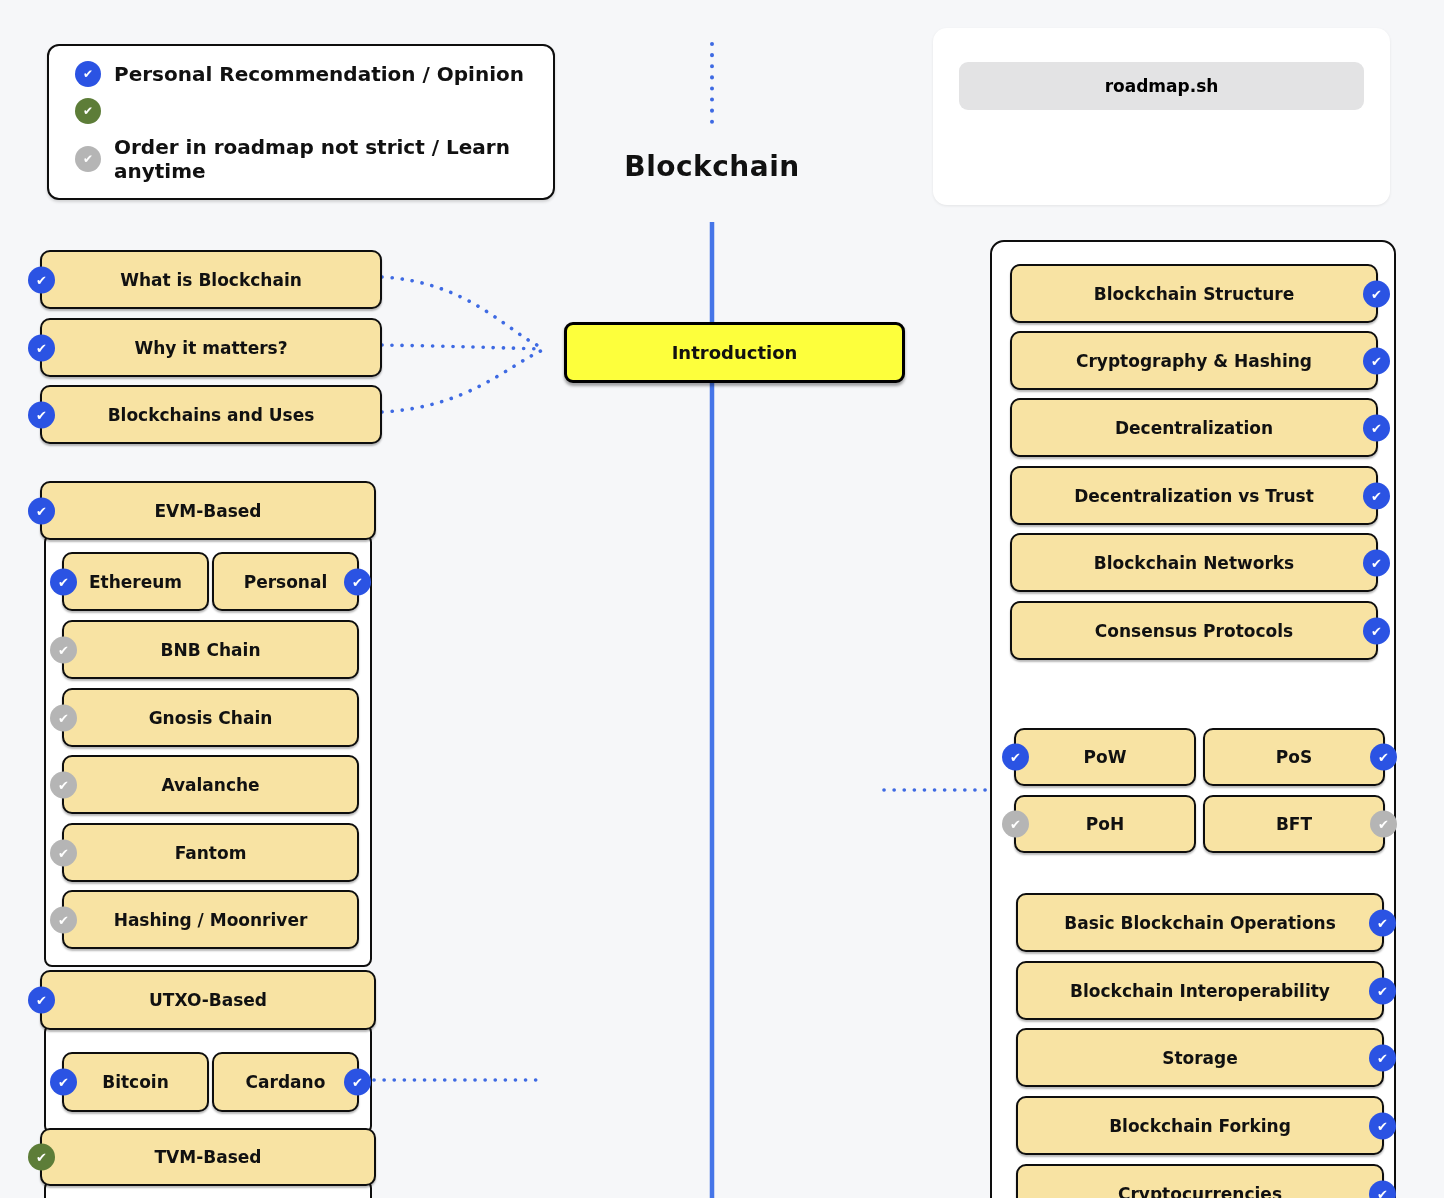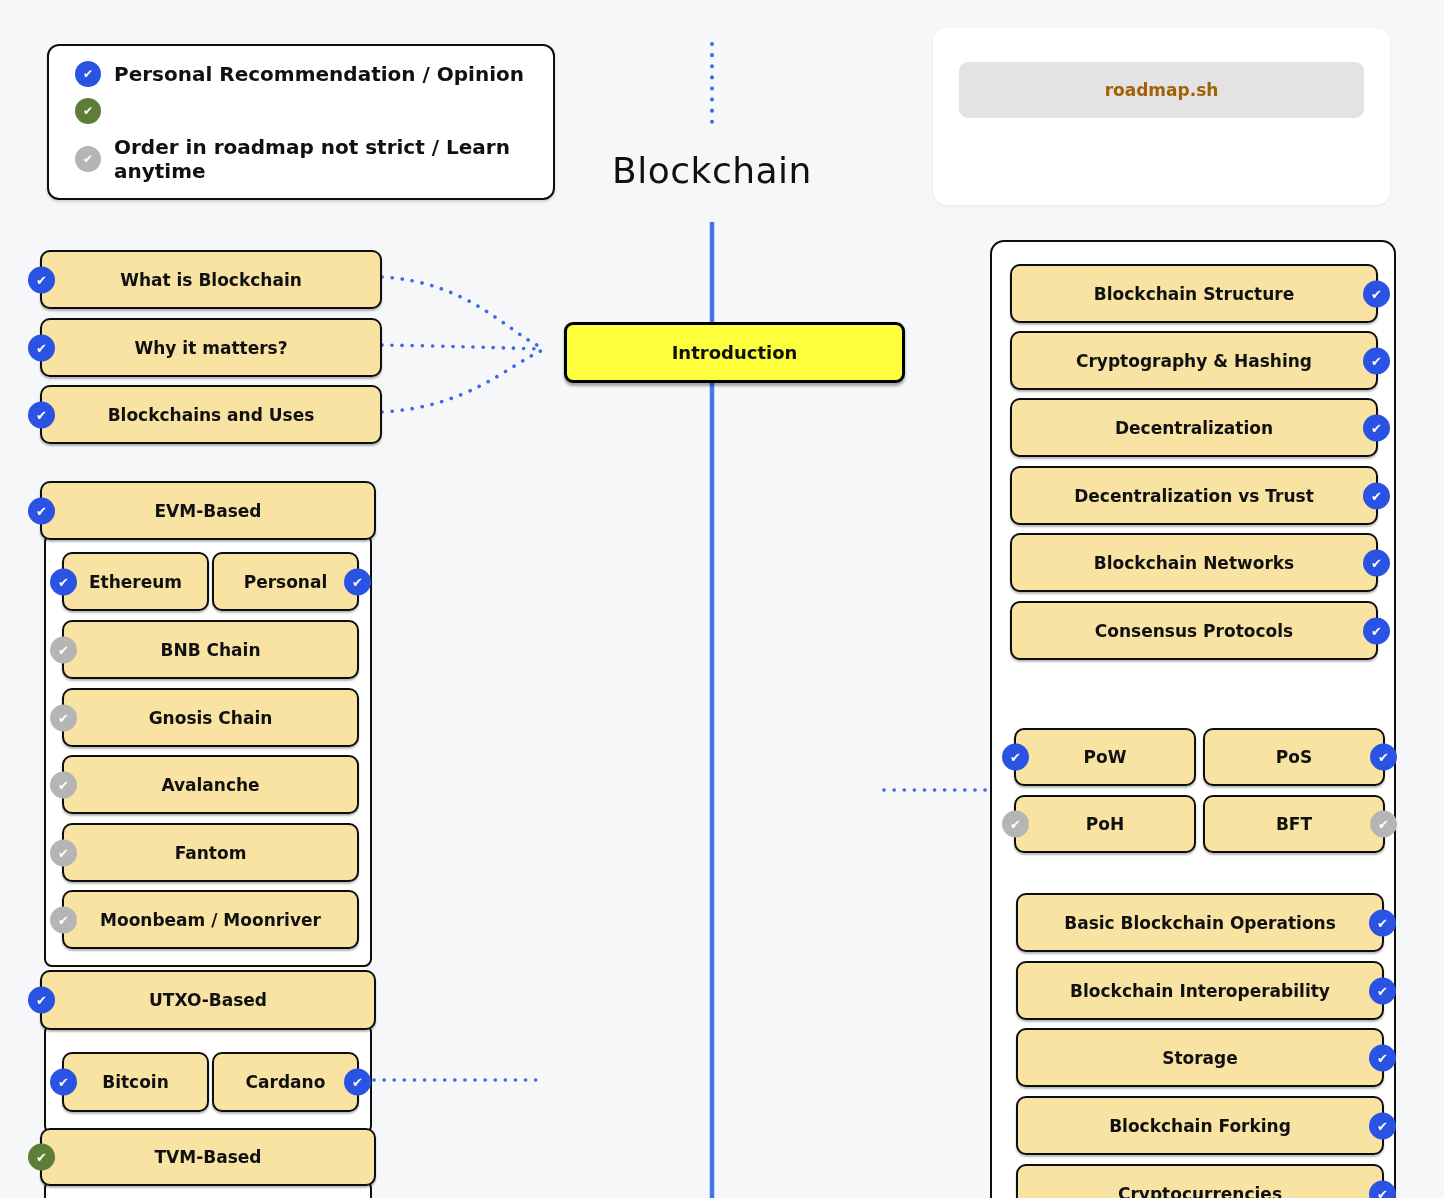--- a/index.html
+++ b/index.html
@@ -61,34 +61,34 @@
   .legend-badge{
     width:26px;height:26px;border-radius:50%;flex:0 0 auto;
     display:flex;align-items:center;justify-content:center;
     color:#fff;font-size:12px;font-weight:700;
   }
   .legend-label{font-size:20px;font-weight:600;}
 
   
   .title{
     position:absolute;left:562px;top:150px;width:300px;z-index:4;
-    text-align:center;font-size:36px;font-weight:400;letter-spacing:.5px;
+    text-align:center;font-size:28px;font-weight:700;letter-spacing:.5px;
   }
 
   
   .promo{
     position:absolute;left:933px;top:28px;width:457px;height:177px;z-index:4;
     background:#fff;border-radius:14px;box-sizing:border-box;
     padding:21px 26px;box-shadow:0 1px 3px rgba(0,0,0,.08);
   }
   .promo-text{font-size:18.5px;font-weight:600;line-height:1.8;margin:0;}
   .promo-btn{
-    margin-top:13px;width:100%;height:56px;
+    margin-top:13px;width:100%;height:48px;
     background:#e3e3e4;border:none;border-radius:9px;
-    font-family:inherit;font-size:17px;font-weight:700;color:#a16207;
+    font-family:inherit;font-size:17px;font-weight:700;color:#000000;
     cursor:pointer;
   }
 </style>
 </head>
 <body>
 
 <div id="canvas">
 
   <svg class="wires" width="1444" height="1198" viewBox="0 0 1444 1198">
 
@@ -167,21 +167,21 @@
   <div class="box" style="left:62px;top:755px;width:293px;height:55px">
     <span class="badge gray bl">✔</span>
     <span>Avalanche</span>
   </div>
   <div class="box" style="left:62px;top:823px;width:293px;height:55px">
     <span class="badge gray bl">✔</span>
     <span>Fantom</span>
   </div>
   <div class="box" style="left:62px;top:890px;width:293px;height:55px">
     <span class="badge gray bl">✔</span>
-    <span>Moonbeam / Moonriver</span>
+    <span>Hashing / Moonriver</span>
   </div>
 
   <div class="group" style="left:44px;top:1024px;width:324px;height:106px"></div>
   <div class="box" style="left:40px;top:970px;width:332px;height:56px">
     <span class="badge blue bl">✔</span>
     <span>UTXO-Based</span>
   </div>
   <div class="box" style="left:62px;top:1052px;width:143px;height:56px">
     <span class="badge blue bl">✔</span>
     <span>Bitcoin</span>

